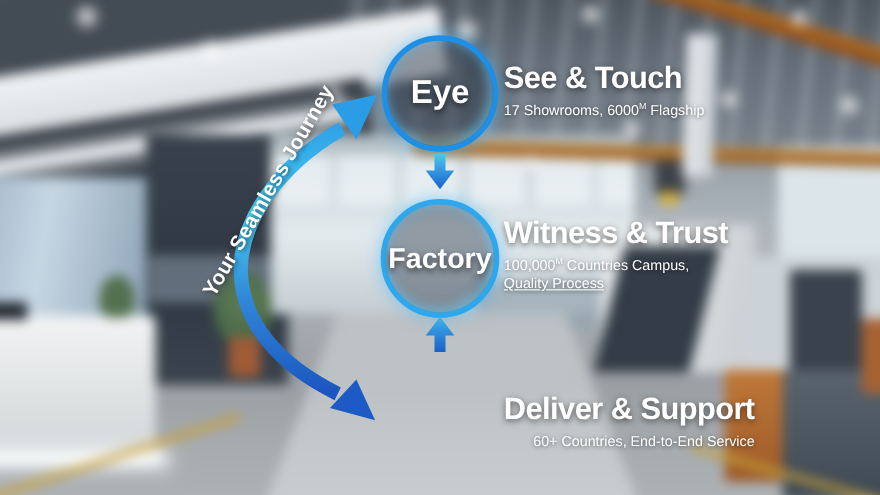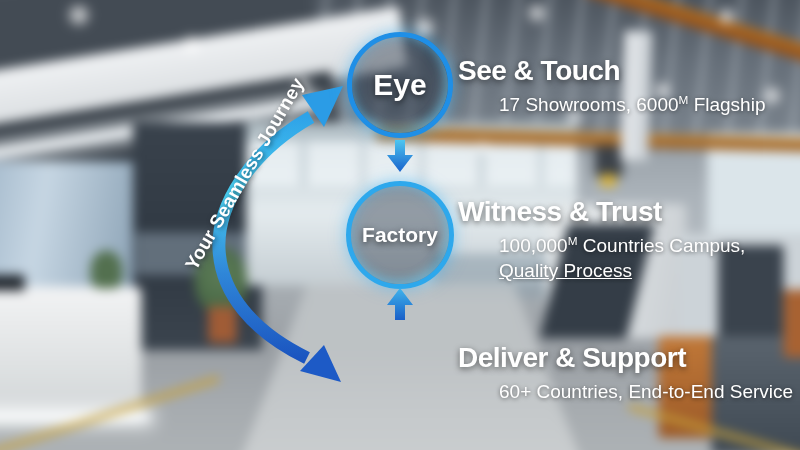--- a/index.html
+++ b/index.html
@@ -83,38 +83,38 @@
 
   .node-circle { position:absolute; border-radius:50%; border:5px solid #2aa3ee;
     background:rgba(16,30,48,.38);
     box-shadow:0 0 16px rgba(64,180,248,.55), inset 0 0 14px rgba(64,180,248,.35),
       inset -3px -4px 10px rgba(130,230,255,.35);
     display:flex; align-items:center; justify-content:center; }
   .node-circle span { font-weight:bold; text-shadow:0 2px 6px rgba(0,0,0,.6); }
   .circle-eye { left:347px; top:32px; width:106px; height:106px; border-color:#1f8fe6; }
   .circle-eye span { font-size:30px; }
   .circle-factory { left:346px; top:181px; width:108px; height:108px; border-color:#2ea8ec; }
-  .circle-factory span { font-size:21px; }
+  .circle-factory span { font-size:26px; }
   .circle-global { left:347px; top:329px; width:106px; height:106px; border-color:#3fc0ec; }
   .circle-global span { font-size:26px; }
 
   .connector { position:absolute; width:26px; height:32px; }
   .connector-top { left:387px; top:140px; }
   .connector-bottom { left:387px; top:288px; }
 
   .node-text { position:absolute; left:458px; }
   .node-title { font-size:28px; font-weight:bold; letter-spacing:-.5px; line-height:1.1;
     text-shadow:0 2px 6px rgba(0,0,0,.55); }
-  .node-sub { font-size:19px; font-weight:400; line-height:1.3; margin-top:5px;
-    text-shadow:0 1px 4px rgba(0,0,0,.55);margin-left:41px; }
+  .node-sub { font-size:13px; font-weight:400; line-height:1.3; margin-top:5px;
+    text-shadow:0 1px 4px rgba(0,0,0,.55); }
   .node-sub sup { font-size:62%; vertical-align:super; }
   .node-sub .line2 { display:block;text-decoration:underline; }
   .text-eye { top:56px; }
   .text-factory { top:197px; }
-  .text-global { top:343px; }
+  .text-global { top:357px;text-align:right; }
 </style>
 </head>
 <body>
 
 <div class="stage">
 
   <div class="bg">
     <div class="bg-base"></div>
     <div class="ceiling-right"></div>
     <div class="ceiling-left-dark"></div>

